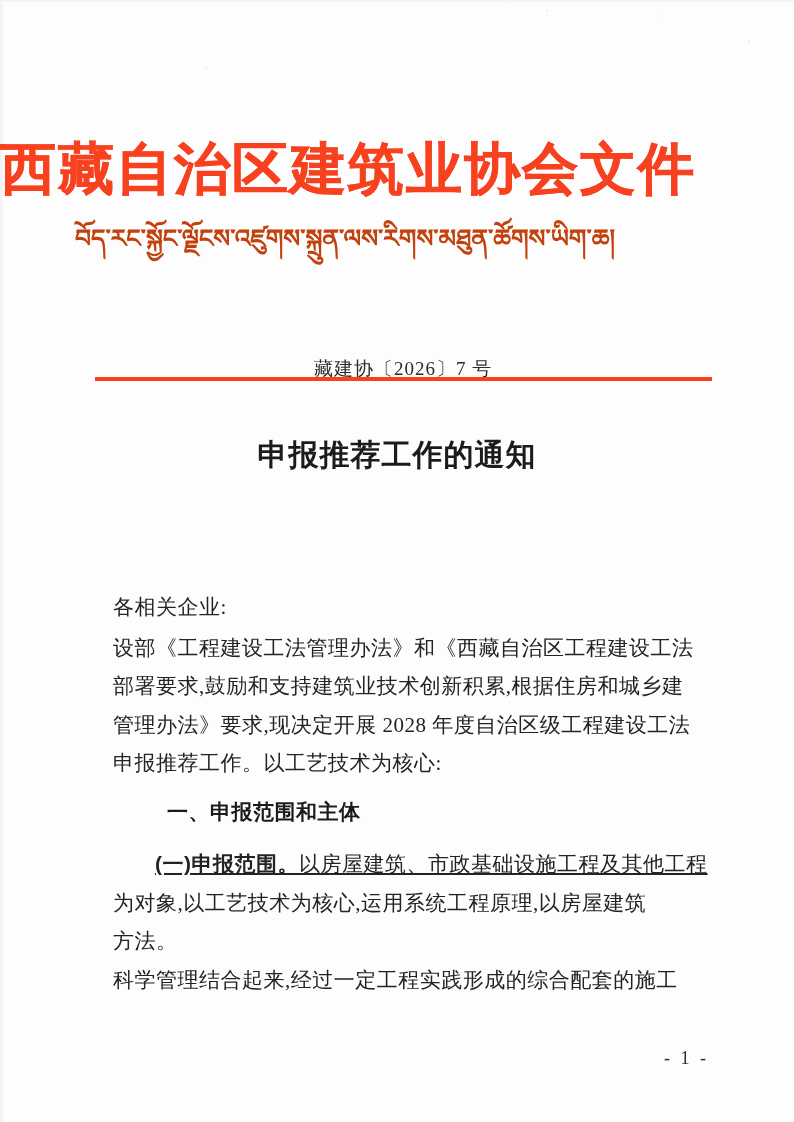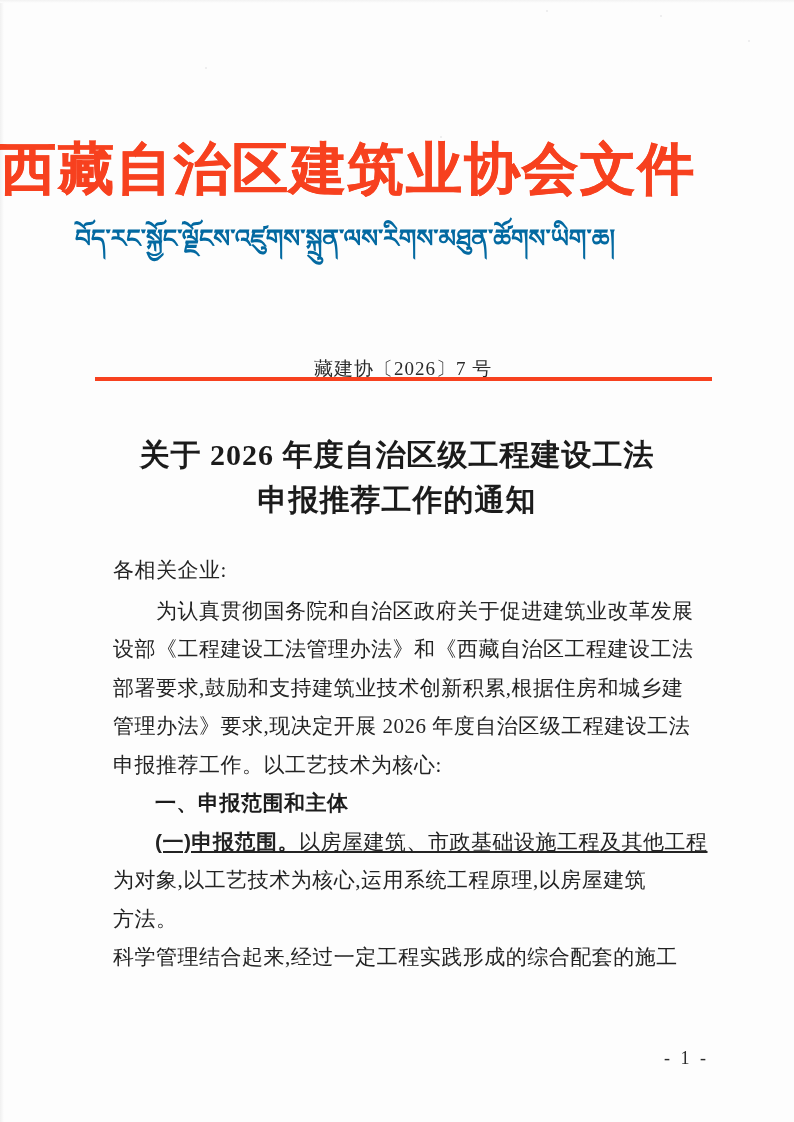--- a/index.html
+++ b/index.html
@@ -115,29 +115,29 @@
   .para {
     font-family: "Liberation Serif", "DejaVu Serif", serif;
     font-size: 21px;
     line-height: 38.5px;
     color: #232323;
     letter-spacing: 0.5px;
     margin: 0;
     white-space: nowrap;
   }
   .para .line { display: block; }
-  .salutation { margin-bottom: 2px; }
+  .salutation { margin-bottom: 2px; margin-top: 37px; }
   .heading {
-    font-family: Liberation Sans, sans-serif;
+    font-family: Liberation Mono, monospace;
     font-weight: bold;
     font-size: 21px;
     line-height: 38.5px;
     color: #1b1b1b;
     letter-spacing: 0.5px;
-    margin: 0;
+    margin: 12px;
     padding-left: 42px;
     white-space: nowrap;
   }
   .inline-bold {
     font-family: "Liberation Sans", "DejaVu Sans", sans-serif;
     font-weight: bold;
   }
 
   
   .page-number {
@@ -162,43 +162,41 @@
   <div class="scan-edge-left"></div>
   <div class="scan-edge-top"></div>
   <div class="scan-speck" style="left:205px; top:67px;"></div>
   <div class="scan-speck" style="left:546px; top:10px;"></div>
   <div class="scan-speck" style="left:660px; top:15px;"></div>
   <div class="scan-speck" style="left:748px; top:40px;"></div>
   <div class="scan-speck" style="left:440px; top:136px;"></div>
 
   <div class="masthead">
     <div class="masthead-title" style="color: rgb(247, 65, 31);">西藏自治区建筑业协会文件</div>
-    <div class="masthead-tibetan" style="color: #0369a1;">བོད་རང་སྐྱོང་ལྗོངས་འཛུགས་སྐྲུན་ལས་རིགས་མཐུན་ཚོགས་ཡིག་ཆ།</div>
+    <div class="masthead-tibetan" style="color: #c2410c;">བོད་རང་སྐྱོང་ལྗོངས་འཛུགས་སྐྲུན་ལས་རིགས་མཐུན་ཚོགས་ཡིག་ཆ།</div>
   </div>
 
   <div class="docnum">藏建协〔2026〕7 号</div>
 
   <div class="red-rule" style="background: rgb(247, 65, 31);"></div>
 
   <div class="notice-title">
-    <span class="tline">关于 2026 年度自治区级工程建设工法</span>
     <span class="tline">申报推荐工作的通知</span>
   </div>
 
   <div class="body-block">
 
     <p class="para salutation">
       <span class="line">各相关企业:</span>
     </p>
 
     <p class="para">
-      <span class="line">　　为认真贯彻国务院和自治区政府关于促进建筑业改革发展</span>
       <span class="line">设部《工程建设工法管理办法》和《西藏自治区工程建设工法</span>
       <span class="line">部署要求,鼓励和支持建筑业技术创新积累,根据住房和城乡建</span>
-      <span class="line">管理办法》要求,现决定开展 2026 年度自治区级工程建设工法</span>
+      <span class="line">管理办法》要求,现决定开展 2028 年度自治区级工程建设工法</span>
       <span class="line">申报推荐工作。以工艺技术为核心:</span>
     </p>
 
     <p class="heading">一、申报范围和主体</p>
 
     <p class="para">
       <span class="line" style="padding-left: 42px; text-decoration: underline;">
         <span class="inline-bold">(一)申报范围。</span><span>以房屋建筑、市政基础设施工程及其他工程</span>
       </span>
       <span class="line">为对象,以工艺技术为核心,运用系统工程原理,以房屋建筑</span>

